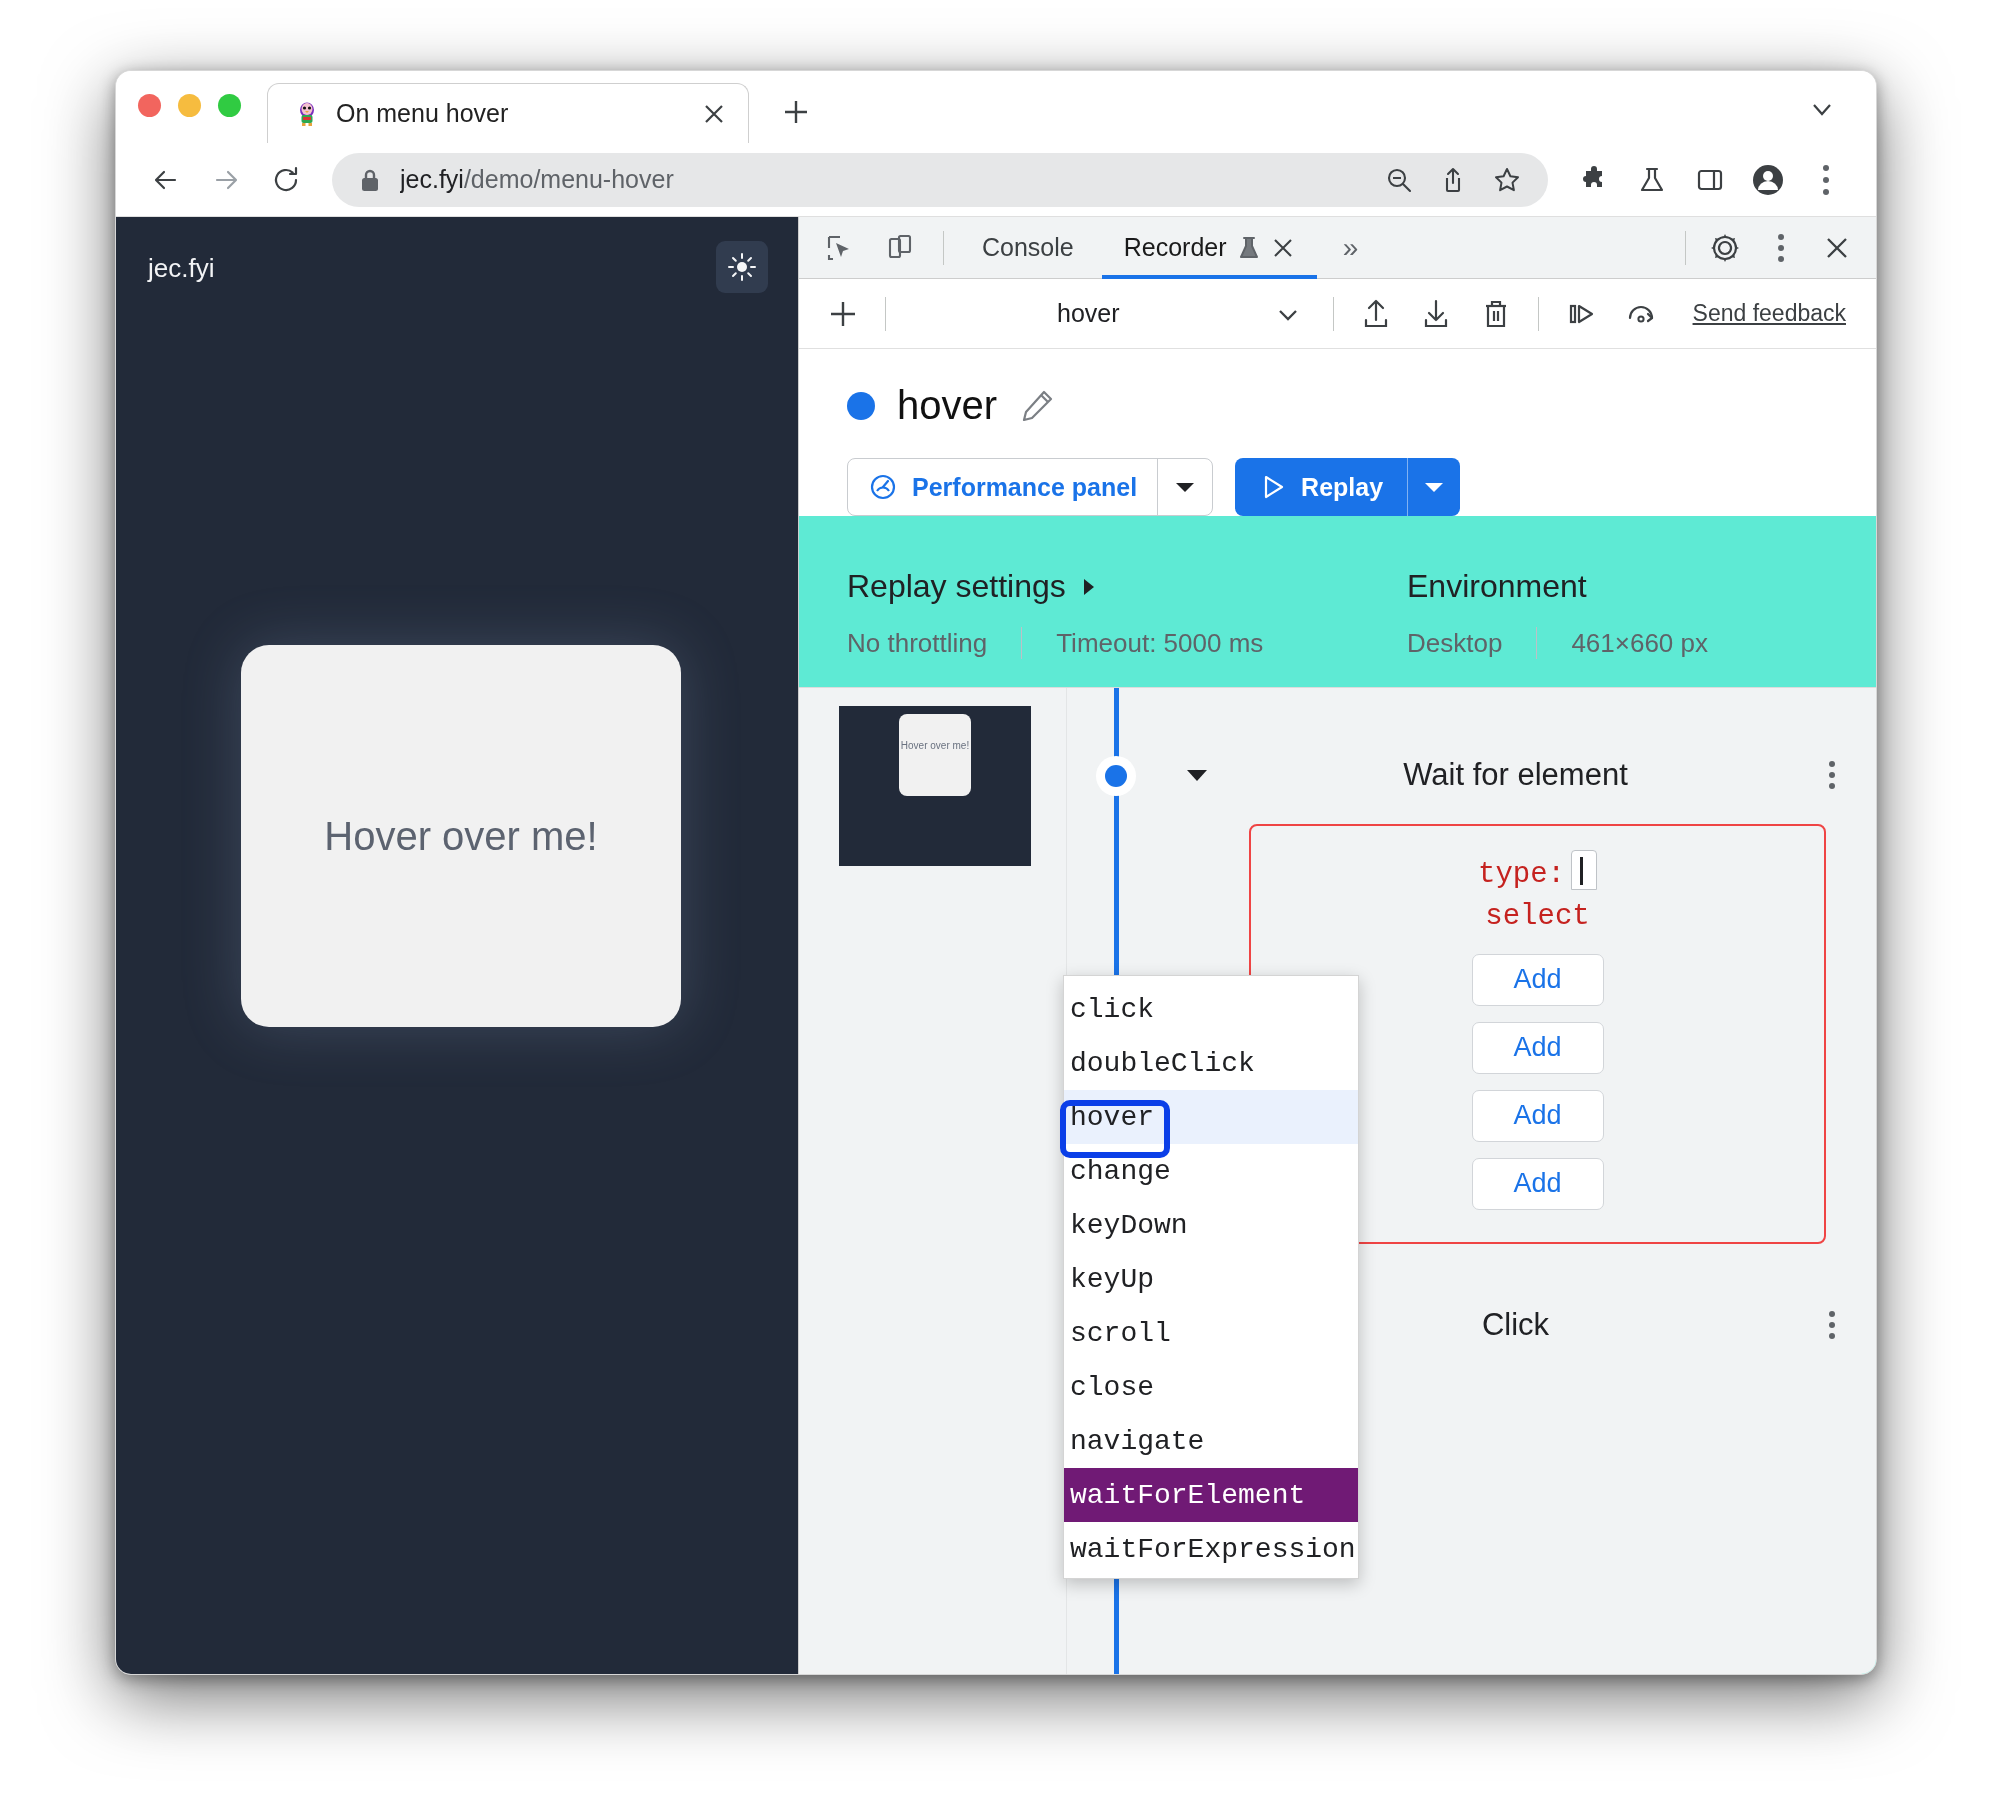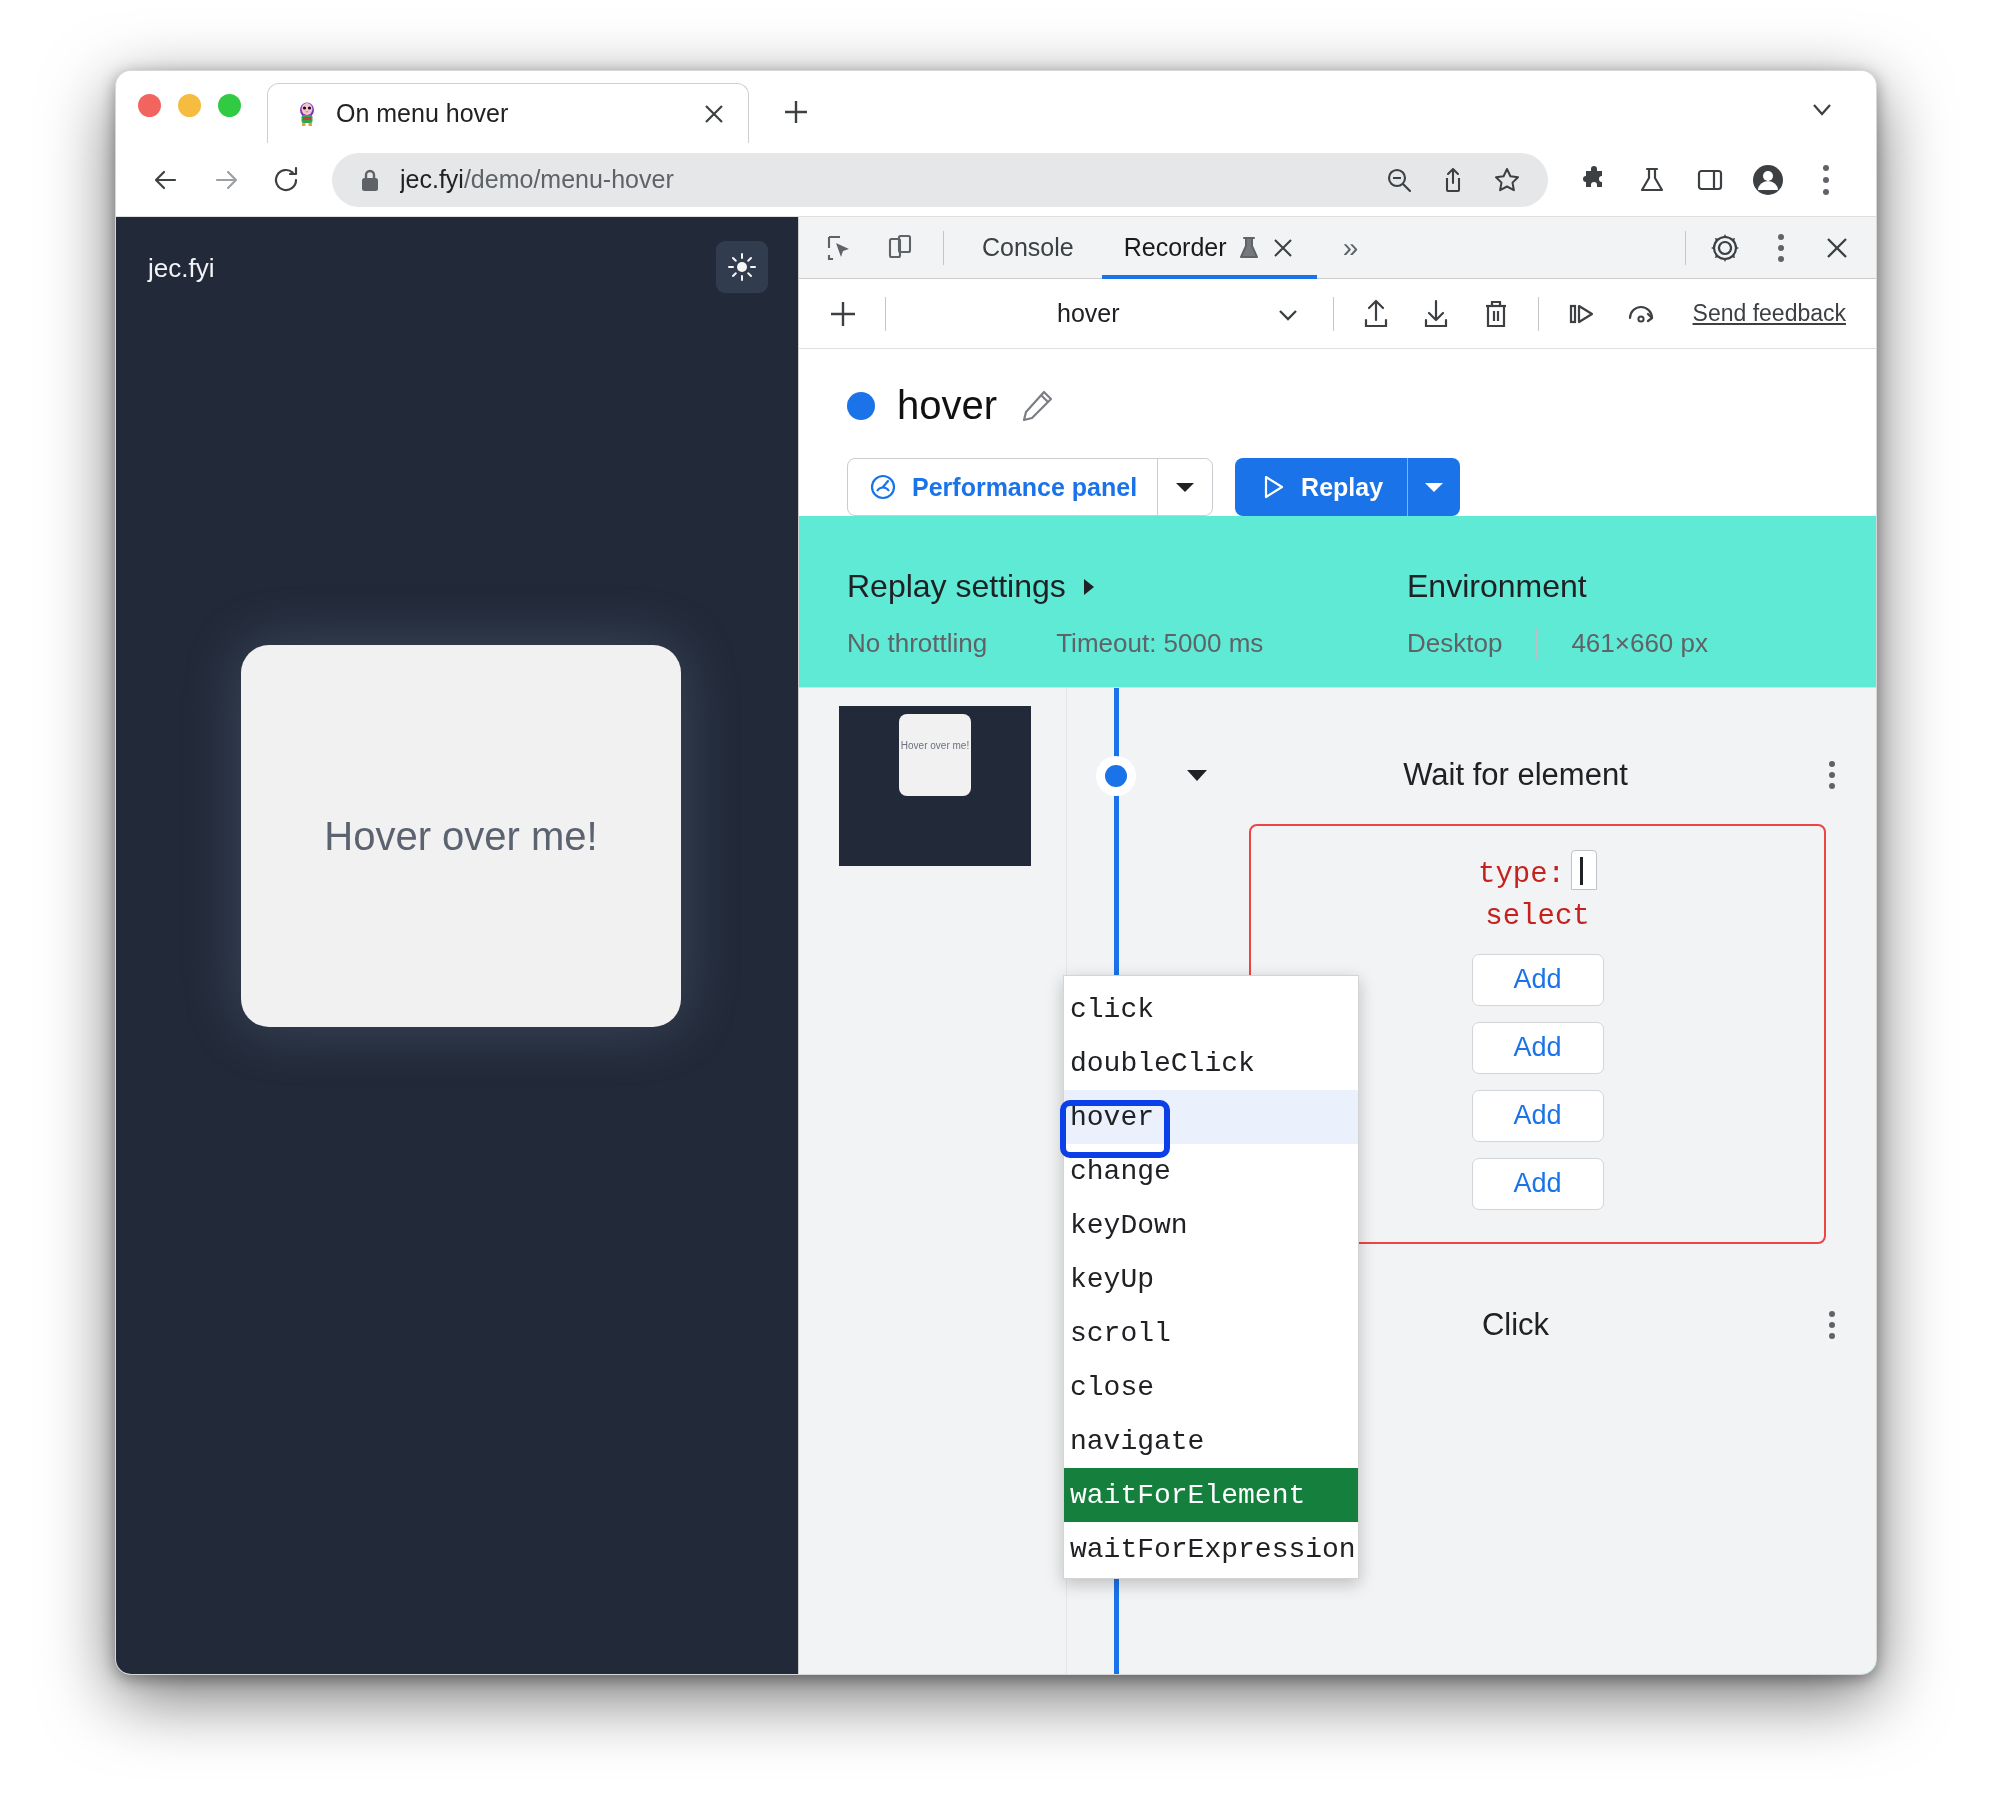--- a/index.html
+++ b/index.html
@@ -520,21 +520,21 @@
     display: flex; align-items: center;
     padding: 0 6px;
     font-family: "Liberation Mono", monospace;
     font-size: 28px;
     color: #202124;
     white-space: nowrap;
     position: relative;
   }
   .ac-item.highlight { background: #eaf1fd; }
   .ac-item.selected {
-    background: #15803d;
+    background: #701a75;
     color: #ffffff;
   }
   .ac-ring {
     position: absolute;
     left: 1060px; top: 1100px;
     width: 110px; height: 58px;
     border: 6px solid #0b3fe8;
     border-radius: 10px;
     z-index: 60;
     pointer-events: none;

